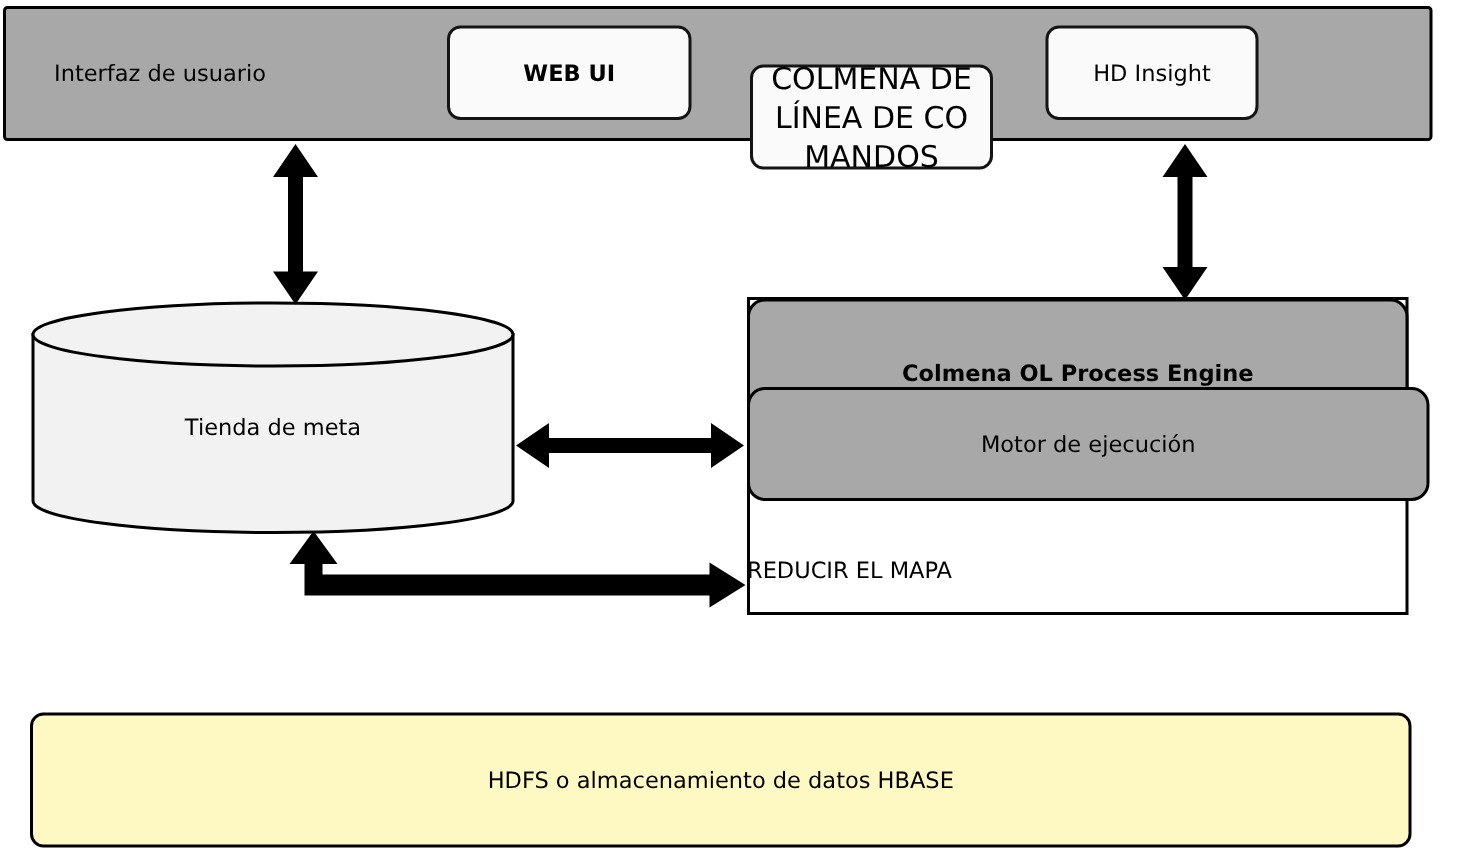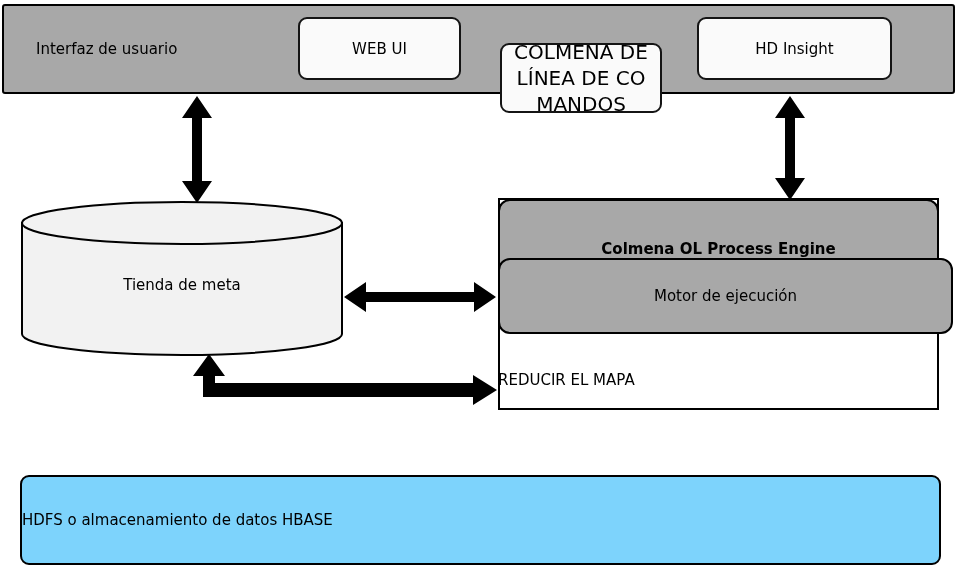--- a/index.html
+++ b/index.html
@@ -15,24 +15,24 @@
   .top-bar{
     left:2px;top:4px;width:953px;height:90px;
     background:#a8a8a8;border:2px solid #000;border-radius:3px;
   }
   .top-bar-label{left:36px;top:40px;text-align:right;}
 
   .pill{
     background:#fafafa;border:2px solid #141414;border-radius:9px;
     display:flex;align-items:center;justify-content:center;text-align:center;
   }
-  .pill-webui{left:298px;top:17px;width:163px;height:63px;}
+  .pill-webui{left:298px;top:17px;width:163px;height:63px;font-weight:bold;}
   .pill-cli{left:500px;top:13px;width:162px;height:70px;
     padding:2px 8px;word-break:break-all;line-height:1.3;font-size:20px;margin-top:30px;}
-  .pill-hd{left:697px;top:17px;width:195px;height:63px;}
+  .pill-hd{left:697px;top:17px;width:142px;height:63px;}
 
   
   .engine-outer{
     left:498px;top:198px;width:441px;height:212px;
     background:#ffffff;border:2px solid #000;
   }
   .engine-header{
     left:498px;top:199px;width:441px;height:134px;
     background:#a8a8a8;border:2px solid #000;border-radius:12px;
   }
@@ -43,22 +43,22 @@
     display:flex;align-items:center;justify-content:center;
   }
   .engine-mapreduce{left:498px;top:371px;width:432px;text-align:left;}
 
   
   .cyl-label{left:22px;top:276px;width:320px;text-align:center;}
 
   
   .storage-box{
     left:20px;top:475px;width:921px;height:90px;
-    background:#7dd3fc;border:2px solid #000;border-radius:9px;
-    display:flex;align-items:center;
+    background:#fef9c3;border:2px solid #000;border-radius:9px;
+    display:flex;align-items:center;justify-content:center;
   }
 
   .overlay-svg{position:absolute;left:0;top:0;width:978px;height:572px;pointer-events:none;}
 </style>
 </head>
 <body>
 
 <div class="abs top-bar"></div>
 <div class="abs top-bar-label">Interfaz de usuario</div>
 <div class="abs pill pill-webui">

